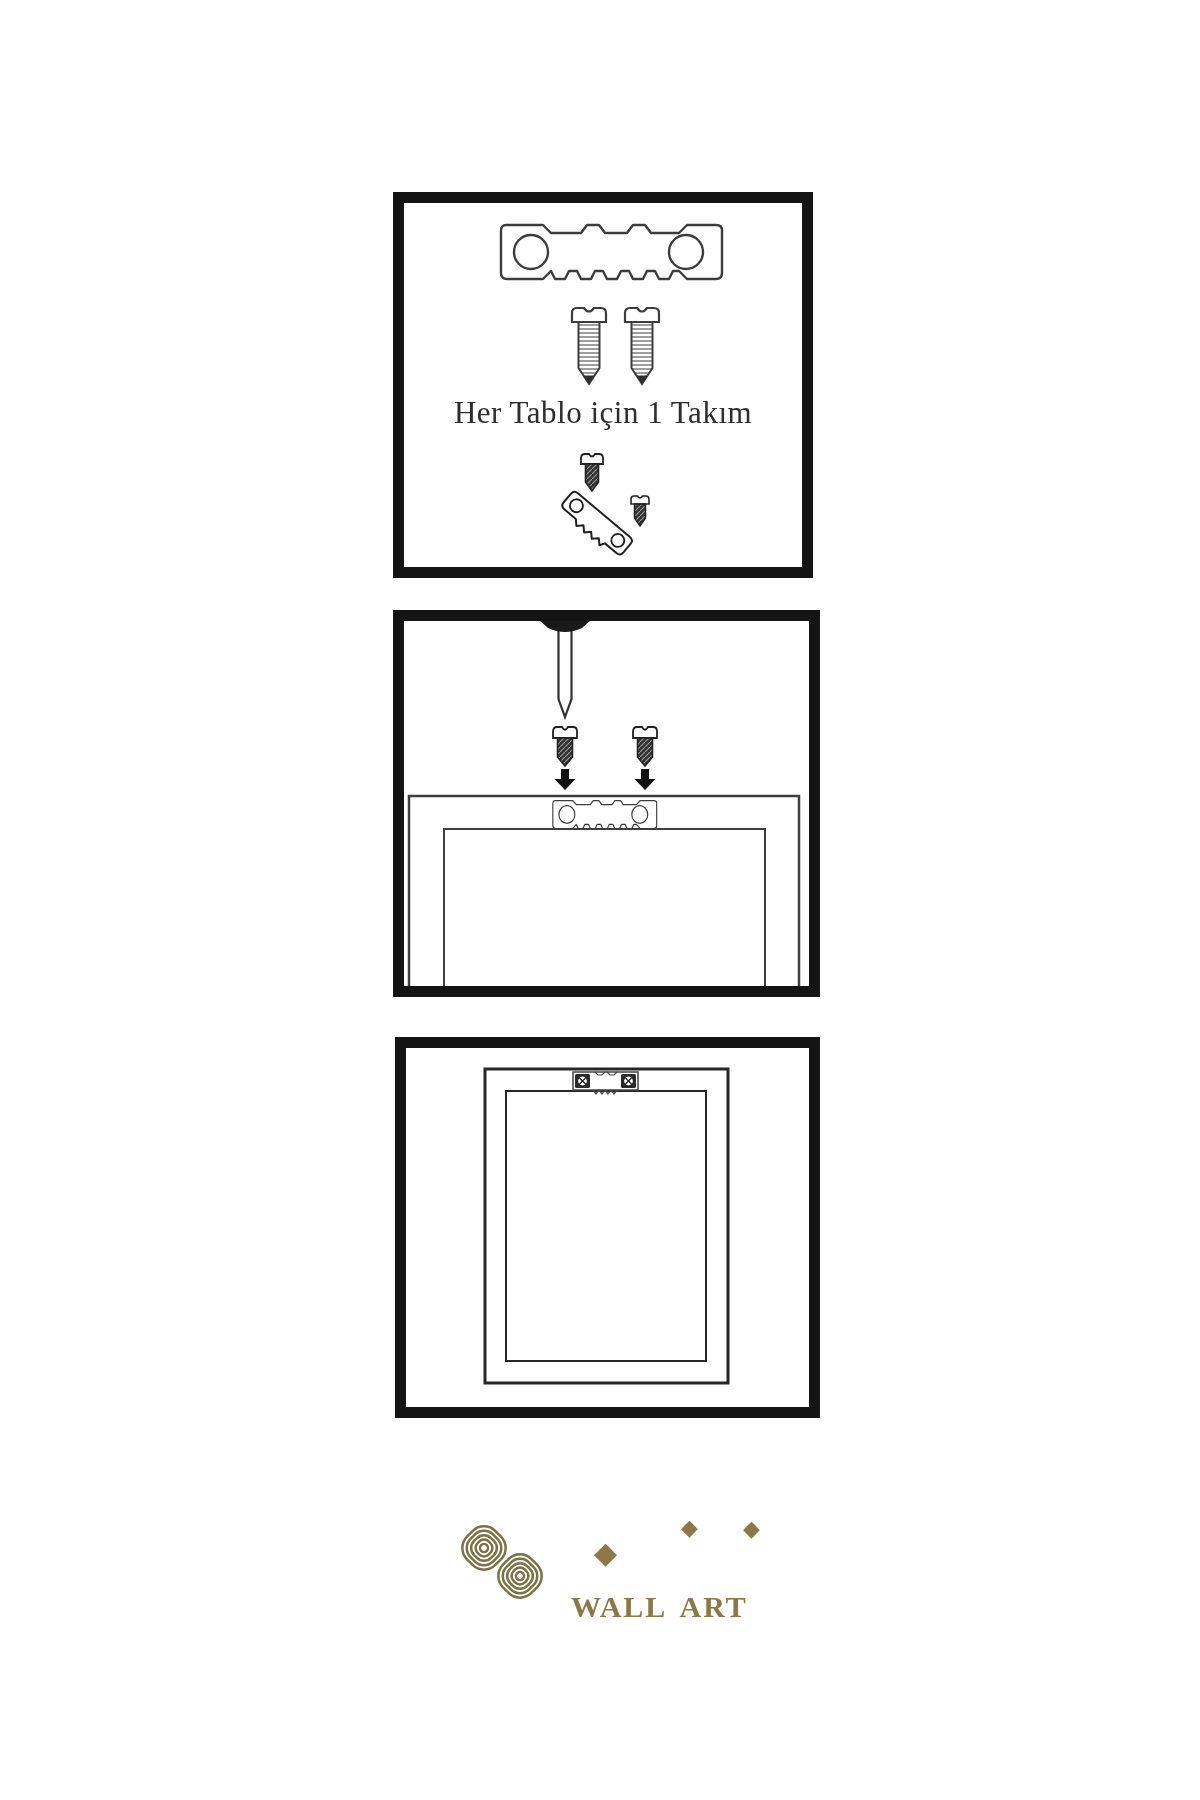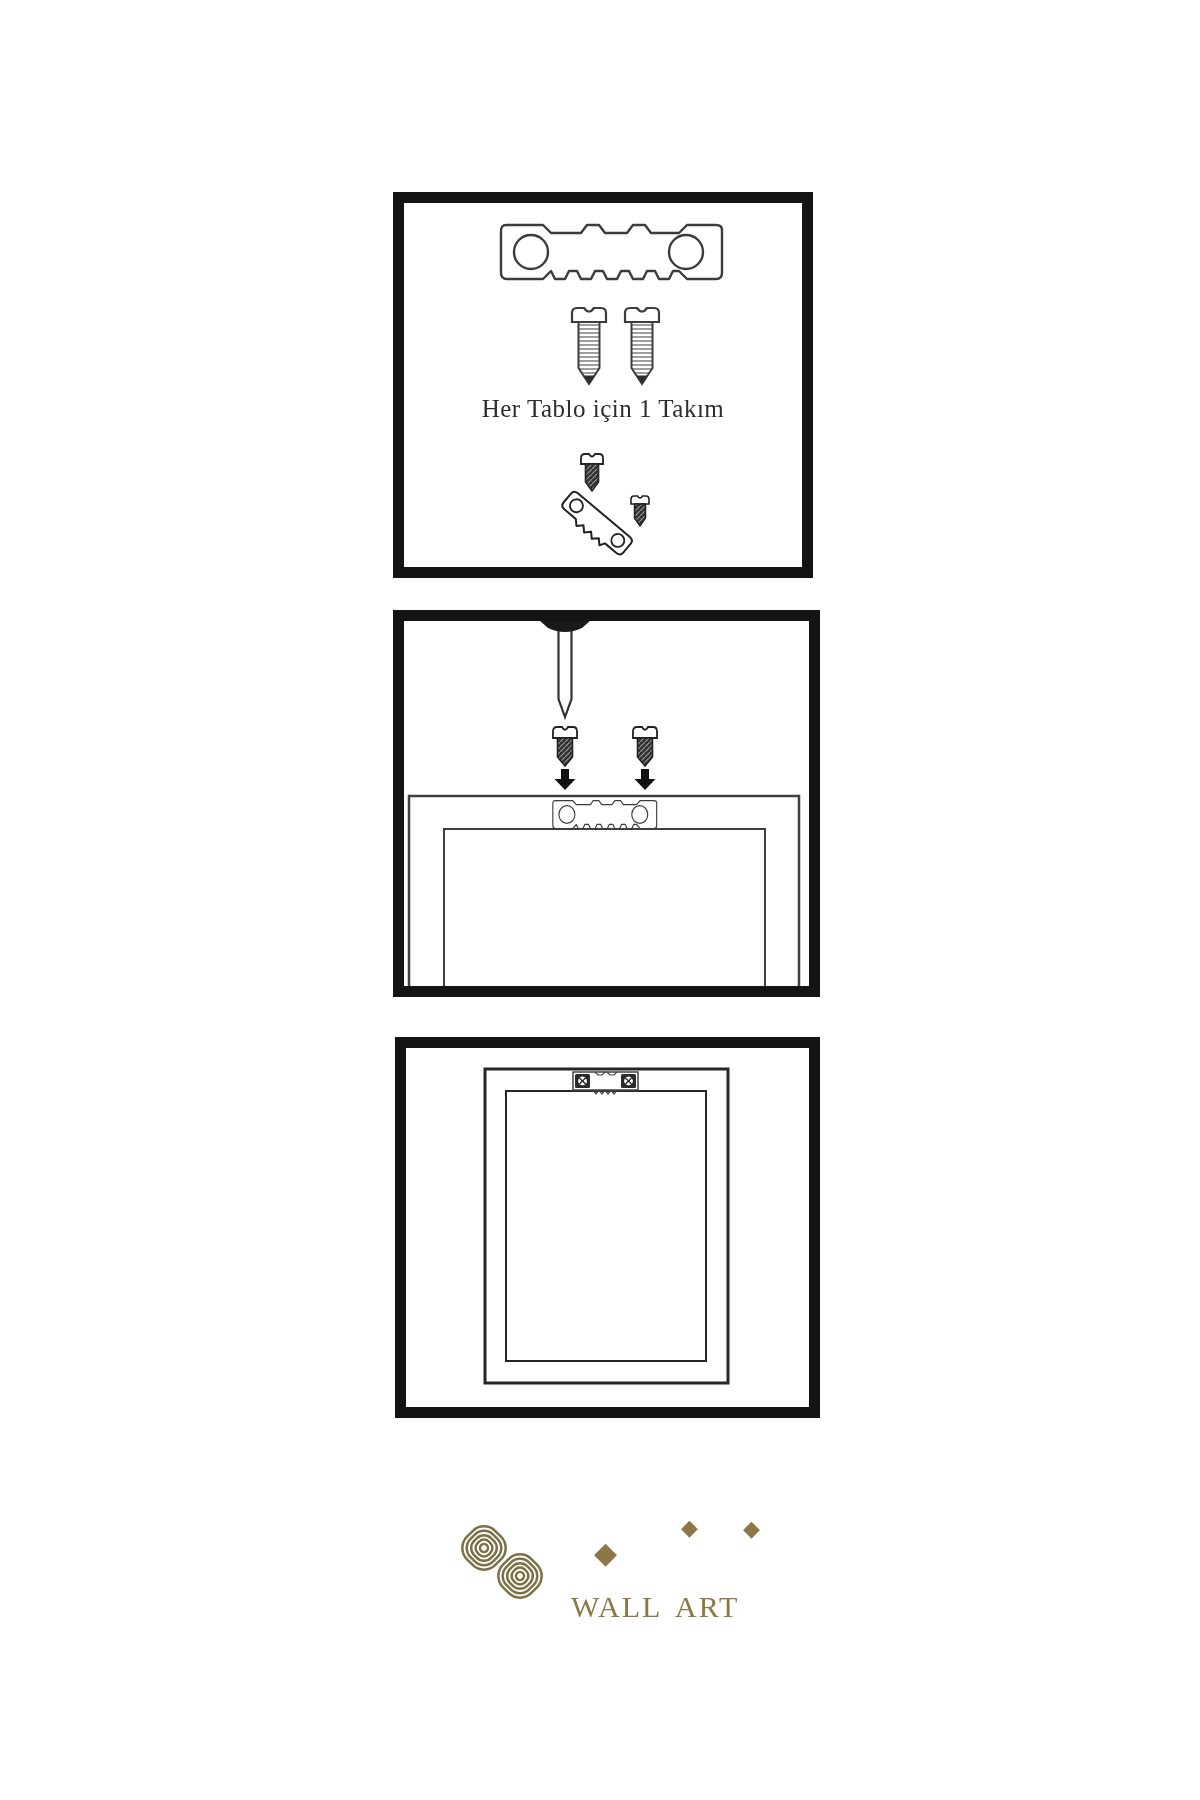--- a/index.html
+++ b/index.html
@@ -28,39 +28,39 @@
   }
   .panel svg{position:absolute;left:0;top:0;display:block;}
   #panel-1{left:393px;top:192px;width:420px;height:386px;}
   #panel-2{left:393px;top:610px;width:427px;height:387px;}
   #panel-3{left:395px;top:1037px;width:425px;height:381px;}
   .caption{
     position:absolute;
     left:393px;top:395px;width:420px;
     text-align:center;
     font-family:"Liberation Serif", serif;
-    font-size:25px;
+    font-size:31px;
     letter-spacing:.5px;
     color:var(--caption);
   }
   .brand-word{
     position:absolute;
     left:564px;top:1508px;
     font-family:"Liberation Serif", serif;
     font-weight:700;
     font-size:100px;
     line-height:1;
     letter-spacing:1px;
     color:var(--green);
   }
   .brand-sub{
     position:absolute;
     left:571px;top:1592px;
     font-family:"Liberation Serif", serif;
-    font-weight:400;
+    font-weight:700;
     font-size:30px;
     line-height:1;
     letter-spacing:2px;
     word-spacing:6px;
     color:var(--gold);
   }
   .diamond{
     position:absolute;
     line-height:1;
     color:var(--gold);

